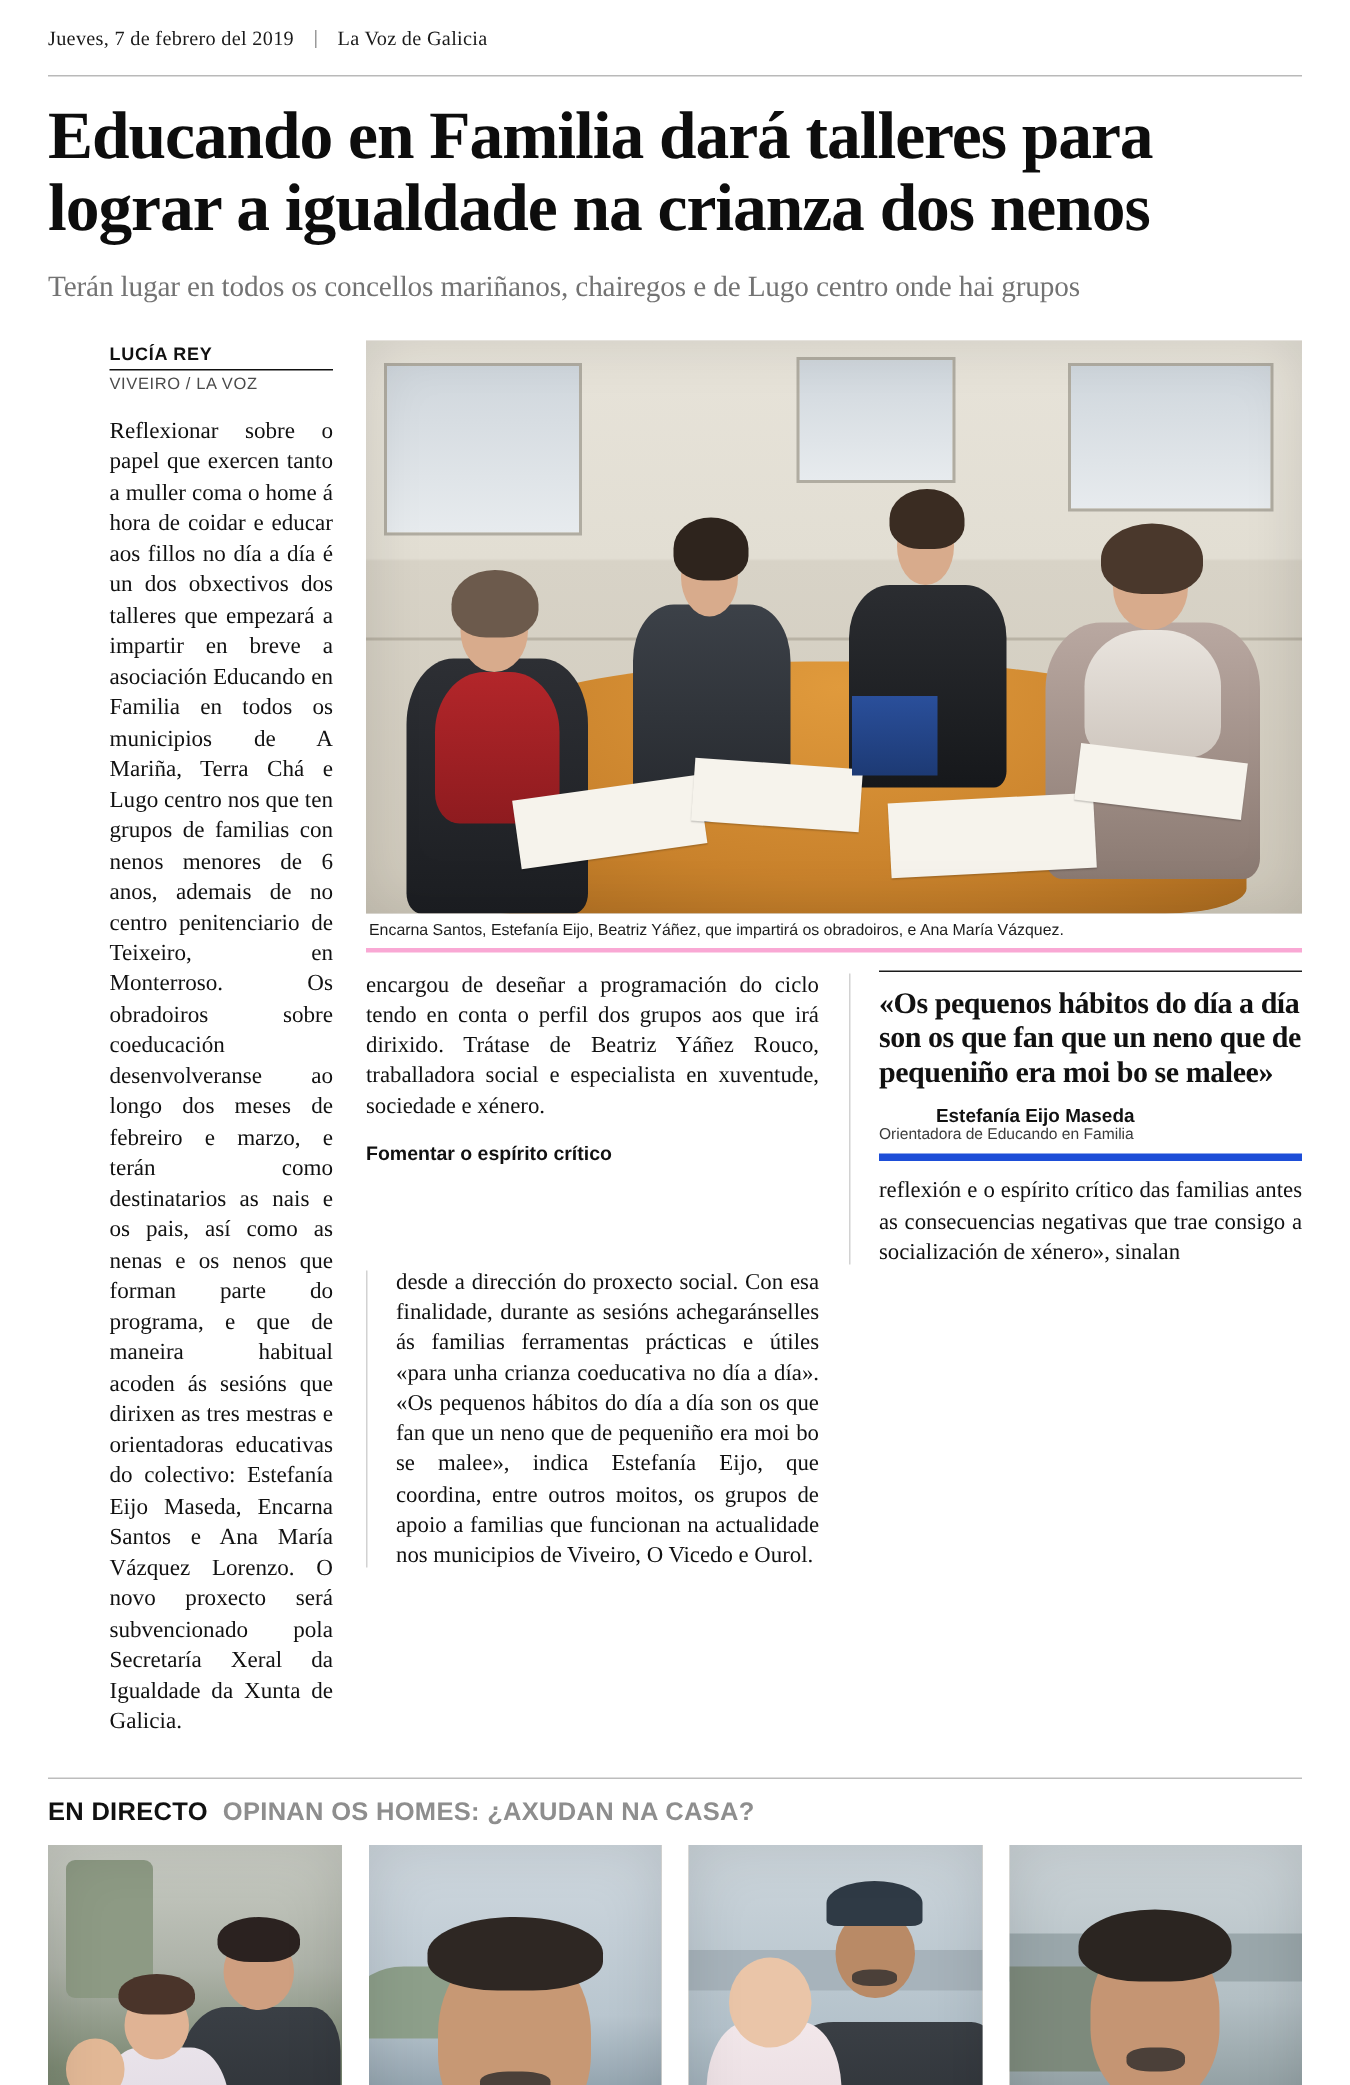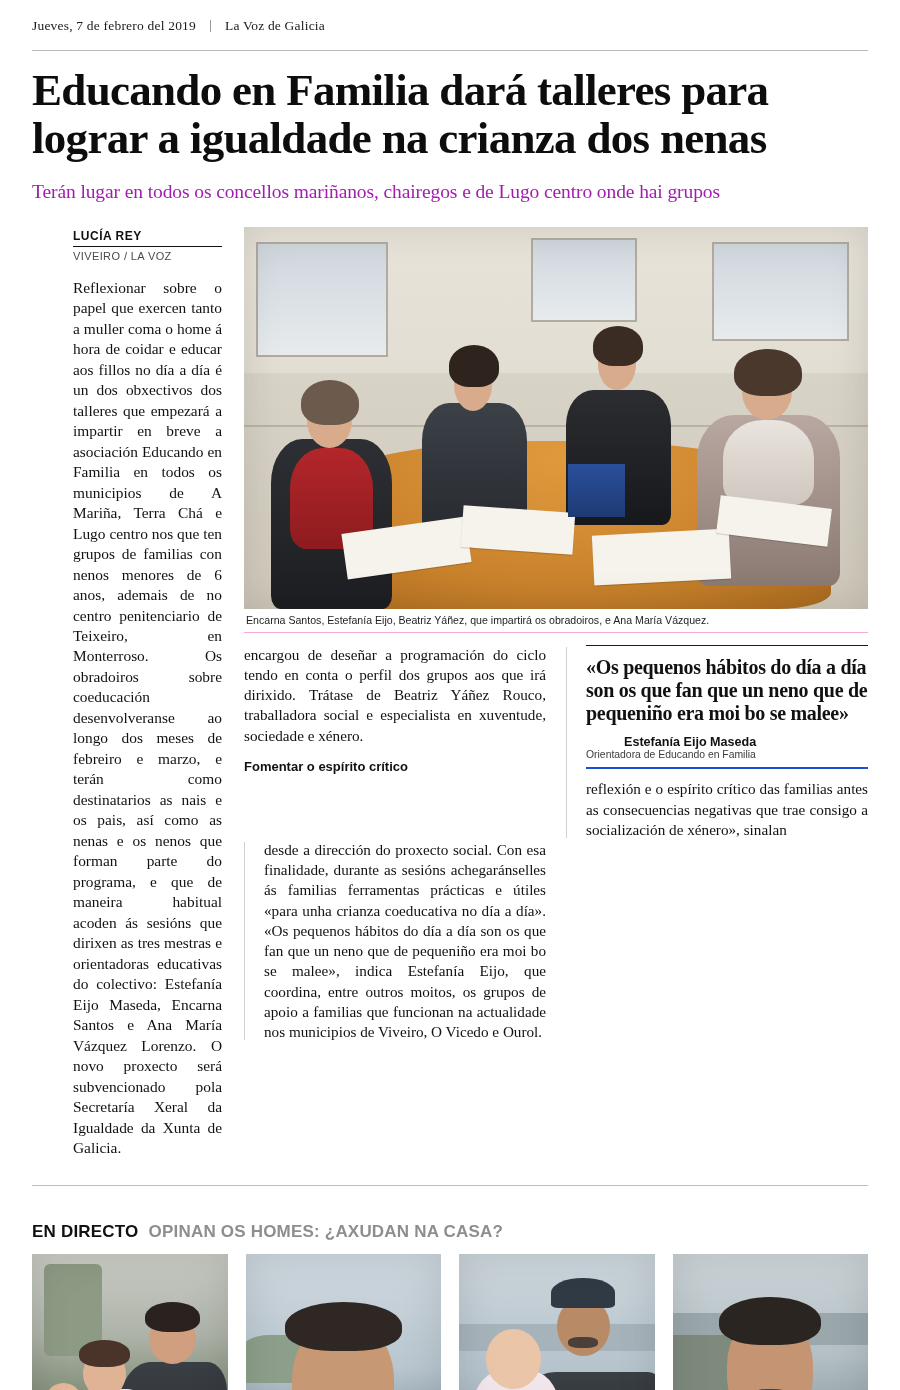--- a/index.html
+++ b/index.html
@@ -53,21 +53,21 @@
     font-family: "Liberation Serif", serif;
     font-weight: bold;
     font-size: 45px;
     line-height: 1.06;
     letter-spacing: -0.7px;
     margin: 16px 0 0 0;
     color: #0d0d0d;
   }
   .subhead {
     font-size: 19.5px;
-    color: #a21caf;
+    color: #737373;
     margin-top: 18px;
     line-height: 1.25;
     letter-spacing: -0.1px;
   }
 
   
   .main-grid {
     display: grid;
     grid-template-columns: 190px 1fr;
     column-gap: 22px;
@@ -112,21 +112,21 @@
     width: 100%;
     height: 382px;
     overflow: hidden;
     background: #c9c6bd;
   }
   .caption {
     font-family: "Liberation Sans", sans-serif;
     font-size: 10.6px;
     color: #1d1d1d;
     padding: 5px 2px 0 2px;
-    border-bottom: 1px solid #f9a8d4;
+    border-bottom: 3px solid #f9a8d4;
     padding-bottom: 6px;
   }
 
   
   .cols3 {
     display: grid;
     grid-template-columns: 1fr 1fr;
     column-gap: 20px;
     margin-top: 12px;
   }
@@ -171,39 +171,39 @@
     font-weight: bold;
     font-size: 12.6px;
     margin-top: 4px;
     padding-left: 38px;
   }
   .pq-role {
     font-family: "Liberation Sans", sans-serif;
     font-size: 10.4px;
     color: #3c3c3c;
     margin-bottom: 10px;
-    border-bottom: 2px solid #1d4ed8;
+    border-bottom: 5px solid #1d4ed8;
     padding-bottom: 7px;
   }
 
   
   .endirecto {
     margin-top: 26px;
     border-top: 1px solid #bdbdbd;
     padding-top: 12px;
     display: flex;
     align-items: baseline;
     gap: 10px;
     font-family: "Liberation Sans", sans-serif;
     font-weight: bold;
     font-size: 17px;
     letter-spacing: .2px;
   }
   .endirecto .kicker { color: #111; }
-  .endirecto .question { color: #8e8e8e; margin-top: 24px; }
+  .endirecto .question { color: #8e8e8e; }
 
   .cols4 {
     display: grid;
     grid-template-columns: repeat(4, 1fr);
     column-gap: 18px;
     margin-top: 12px;
   }
   .vox-photo {
     width: 100%;
     height: 270px;
@@ -250,21 +250,21 @@
 
 <div class="page">
 
   <div class="masthead">
     <div class="date">Jueves, 7 de febrero  del 2019</div>
     <div class="sep"></div>
     <div class="paper">La Voz de Galicia</div>
   </div>
   <div class="rule-top"></div>
 
-  <h1 class="headline">Educando en Familia dará talleres para lograr a igualdade na crianza dos nenas</h1>
+  <h1 class="headline">Educando en Familia dará talleres para lograr a igualdade na crianza dos nenos</h1>
   <div class="subhead">Terán lugar en todos os concellos mariñanos, chairegos e de Lugo centro onde hai grupos</div>
 
   <div class="main-grid">
 
     <div class="byline-block">
       <div class="byline">LUCÍA REY</div>
       <div class="byline-rule"></div>
       <div class="byline-sub">VIVEIRO / LA VOZ</div>
 
       <div class="body-text lead-col">

